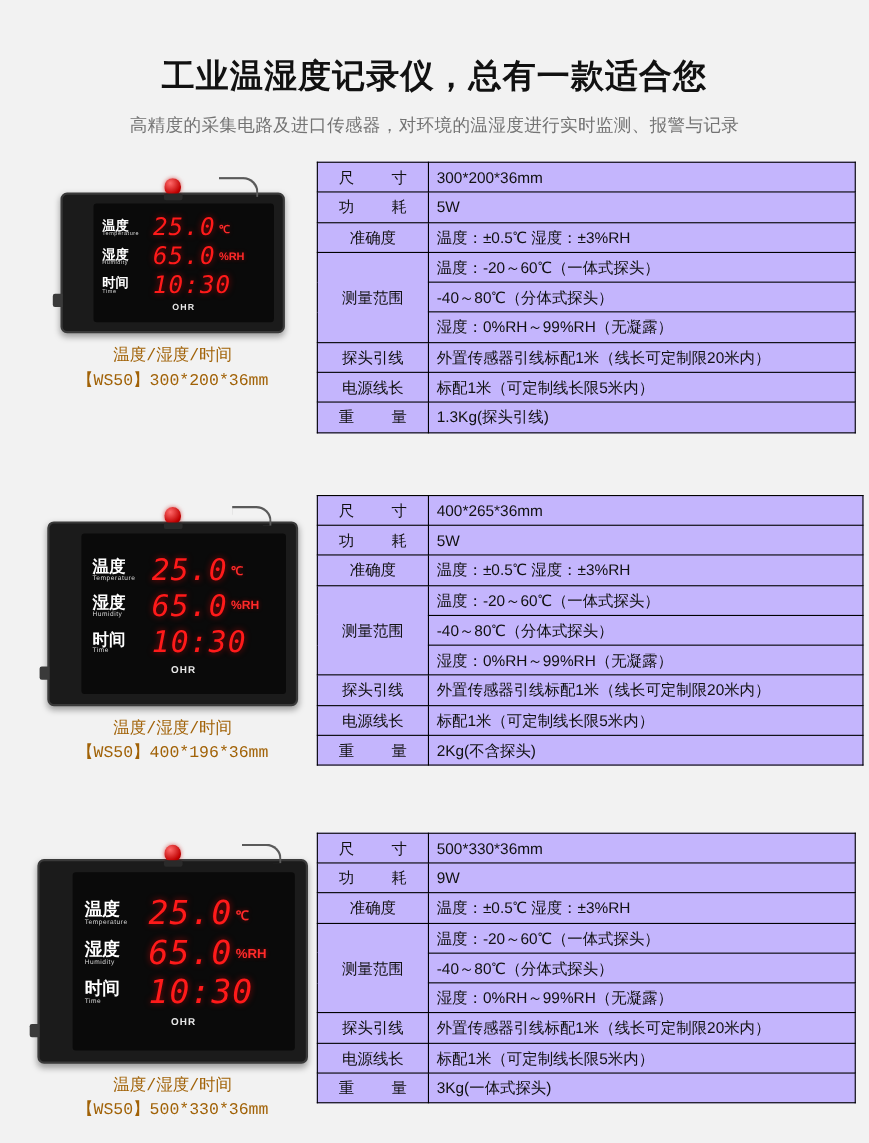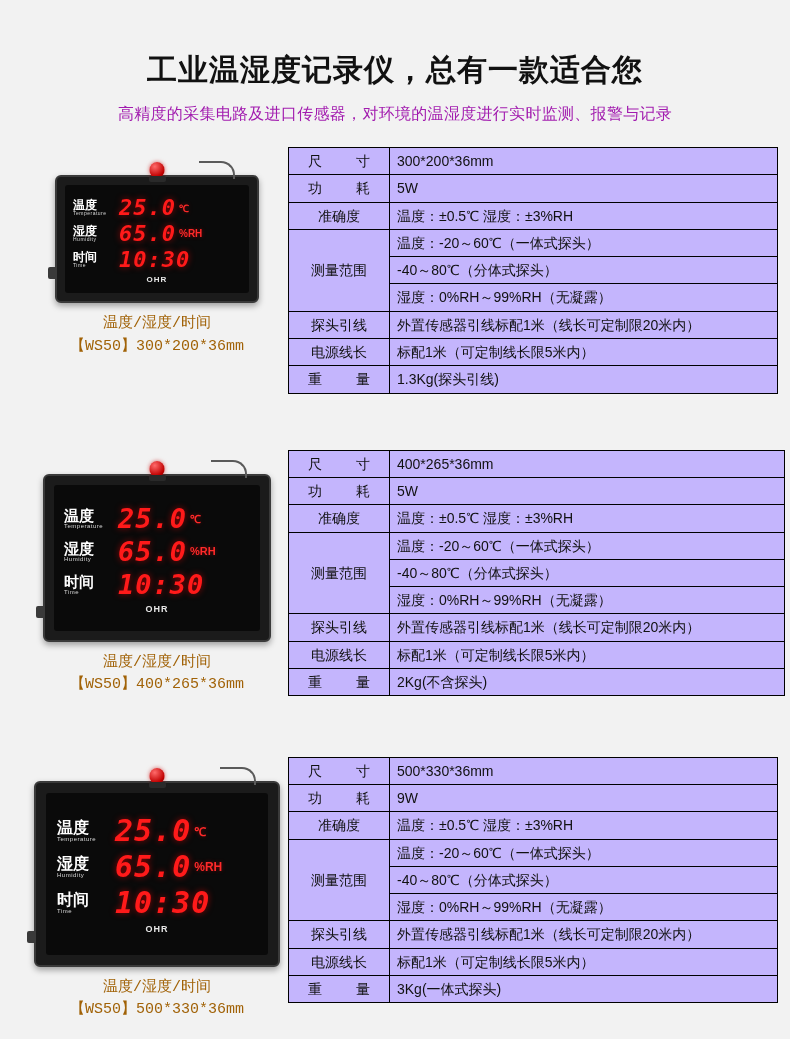--- a/index.html
+++ b/index.html
@@ -27,21 +27,21 @@
   .title {
     font-size: 30px;
     font-weight: bold;
     letter-spacing: 1px;
     color: #111;
     line-height: 1.2;
   }
   .subtitle {
     margin-top: 16px;
     font-size: 16px;
-    color: #a21caf;
+    color: #737373;
     letter-spacing: 0.3px;
   }
   .section {
     position: relative;
     display: flex;
     align-items: flex-start;
     margin-top: 18px;
     padding-left: 26px;
   }
   .product {
@@ -106,20 +106,21 @@
     border-radius: 2px 0 0 2px;
   }
   .screen {
     background: #0a0a0a;
     border-radius: 3px;
     height: 100%;
     box-sizing: border-box;
     display: flex;
     flex-direction: column;
     justify-content: center;
+    margin-left: 20px;
   }
   .row {
     display: flex;
     align-items: center;
   }
   .row-label {
     color: #ffffff;
     text-align: left;
     line-height: 1;
   }
@@ -128,21 +129,21 @@
     font-weight: bold;
   }
   .row-label .en {
     display: block;
     color: #d8d8d8;
     letter-spacing: 0.5px;
   }
   .digits {
     color: #ff1a1a;
     font-family: "DejaVu Sans Mono", monospace;
-    font-weight: bold;
+    font-weight: normal;
     font-style: italic;
     text-shadow: 0 0 6px rgba(255,0,0,0.55);
     line-height: 1;
     letter-spacing: 1px;
   }
   .unit {
     color: #ff2a2a;
     font-weight: bold;
     text-shadow: 0 0 4px rgba(255,0,0,0.4);
   }
@@ -347,21 +348,21 @@
                 <span class="en">Time</span>
               </div>
               <div class="digits">10:30</div>
             </div>
             <div class="brand">OHR</div>
           </div>
         </div>
       </div>
       <div class="caption">
         <div>温度/湿度/时间</div>
-        <div>【WS50】400*265*36mm</div>
+        <div>【WS50】400*196*36mm</div>
       </div>
     </div>
 
     <table class="spec">
       <tbody>
           <tr>
         <td class="key sp">尺　寸</td>
         <td>400*265*36mm</td>
       </tr>
       <tr>

